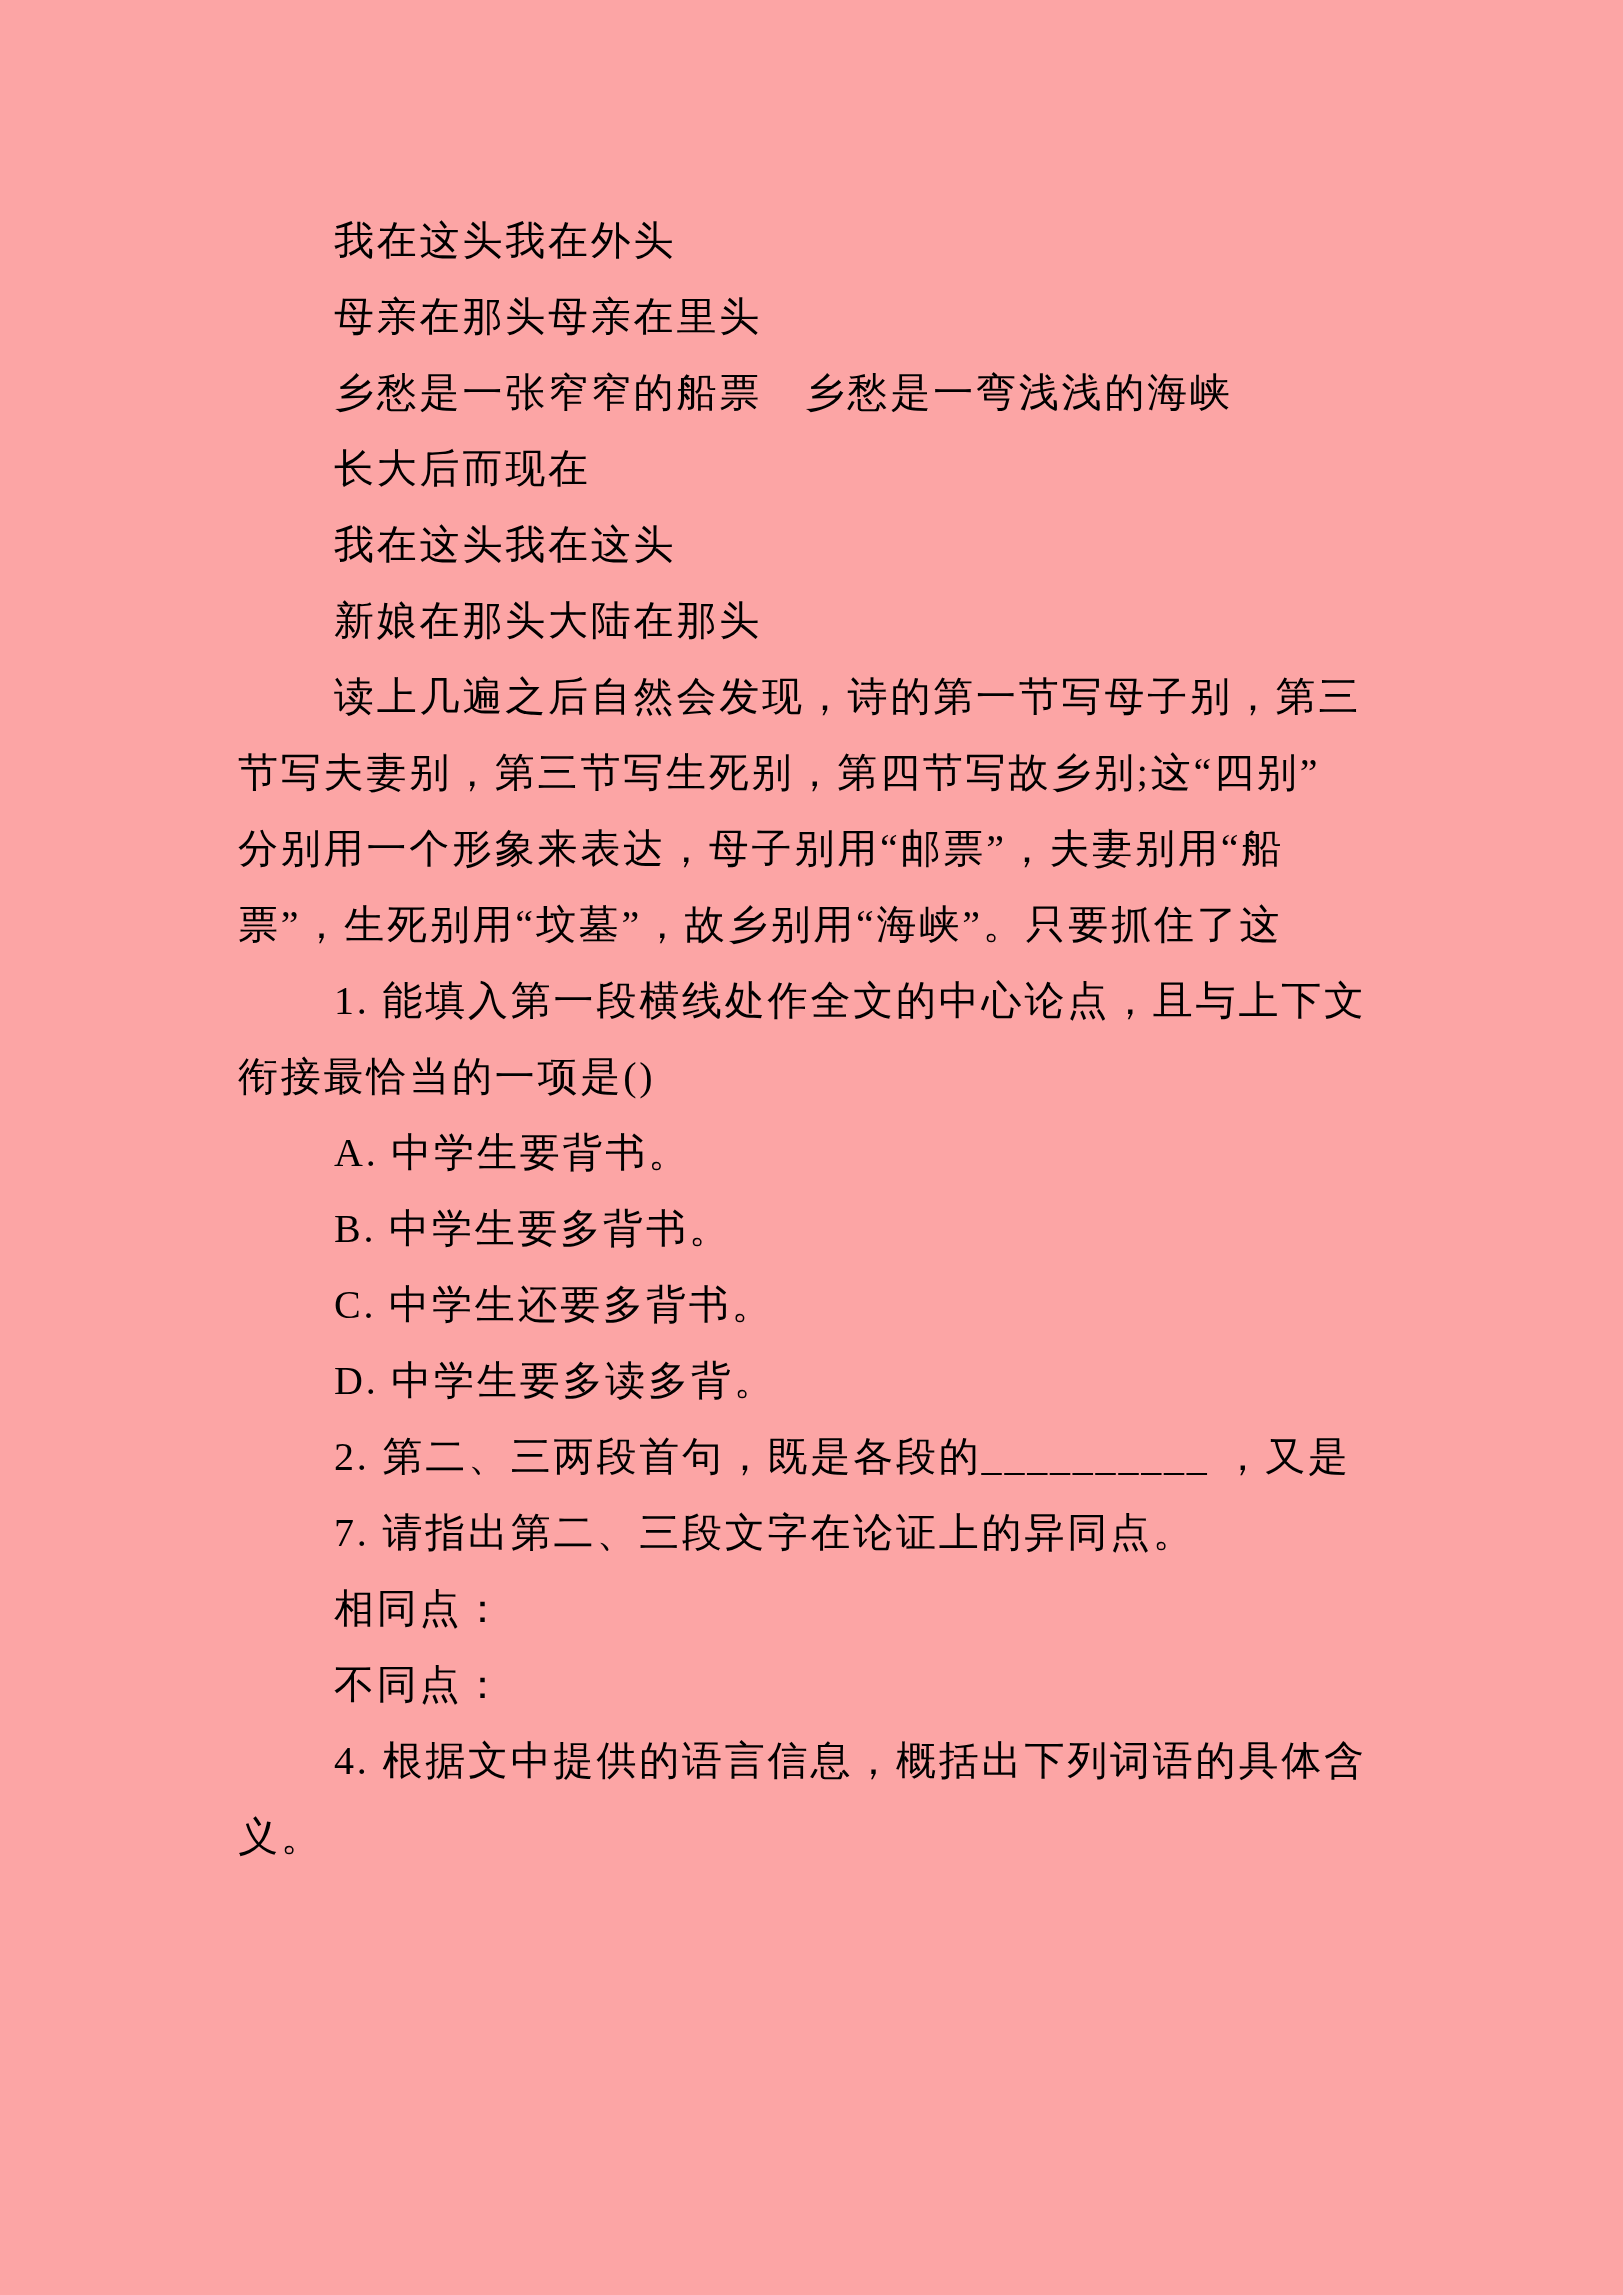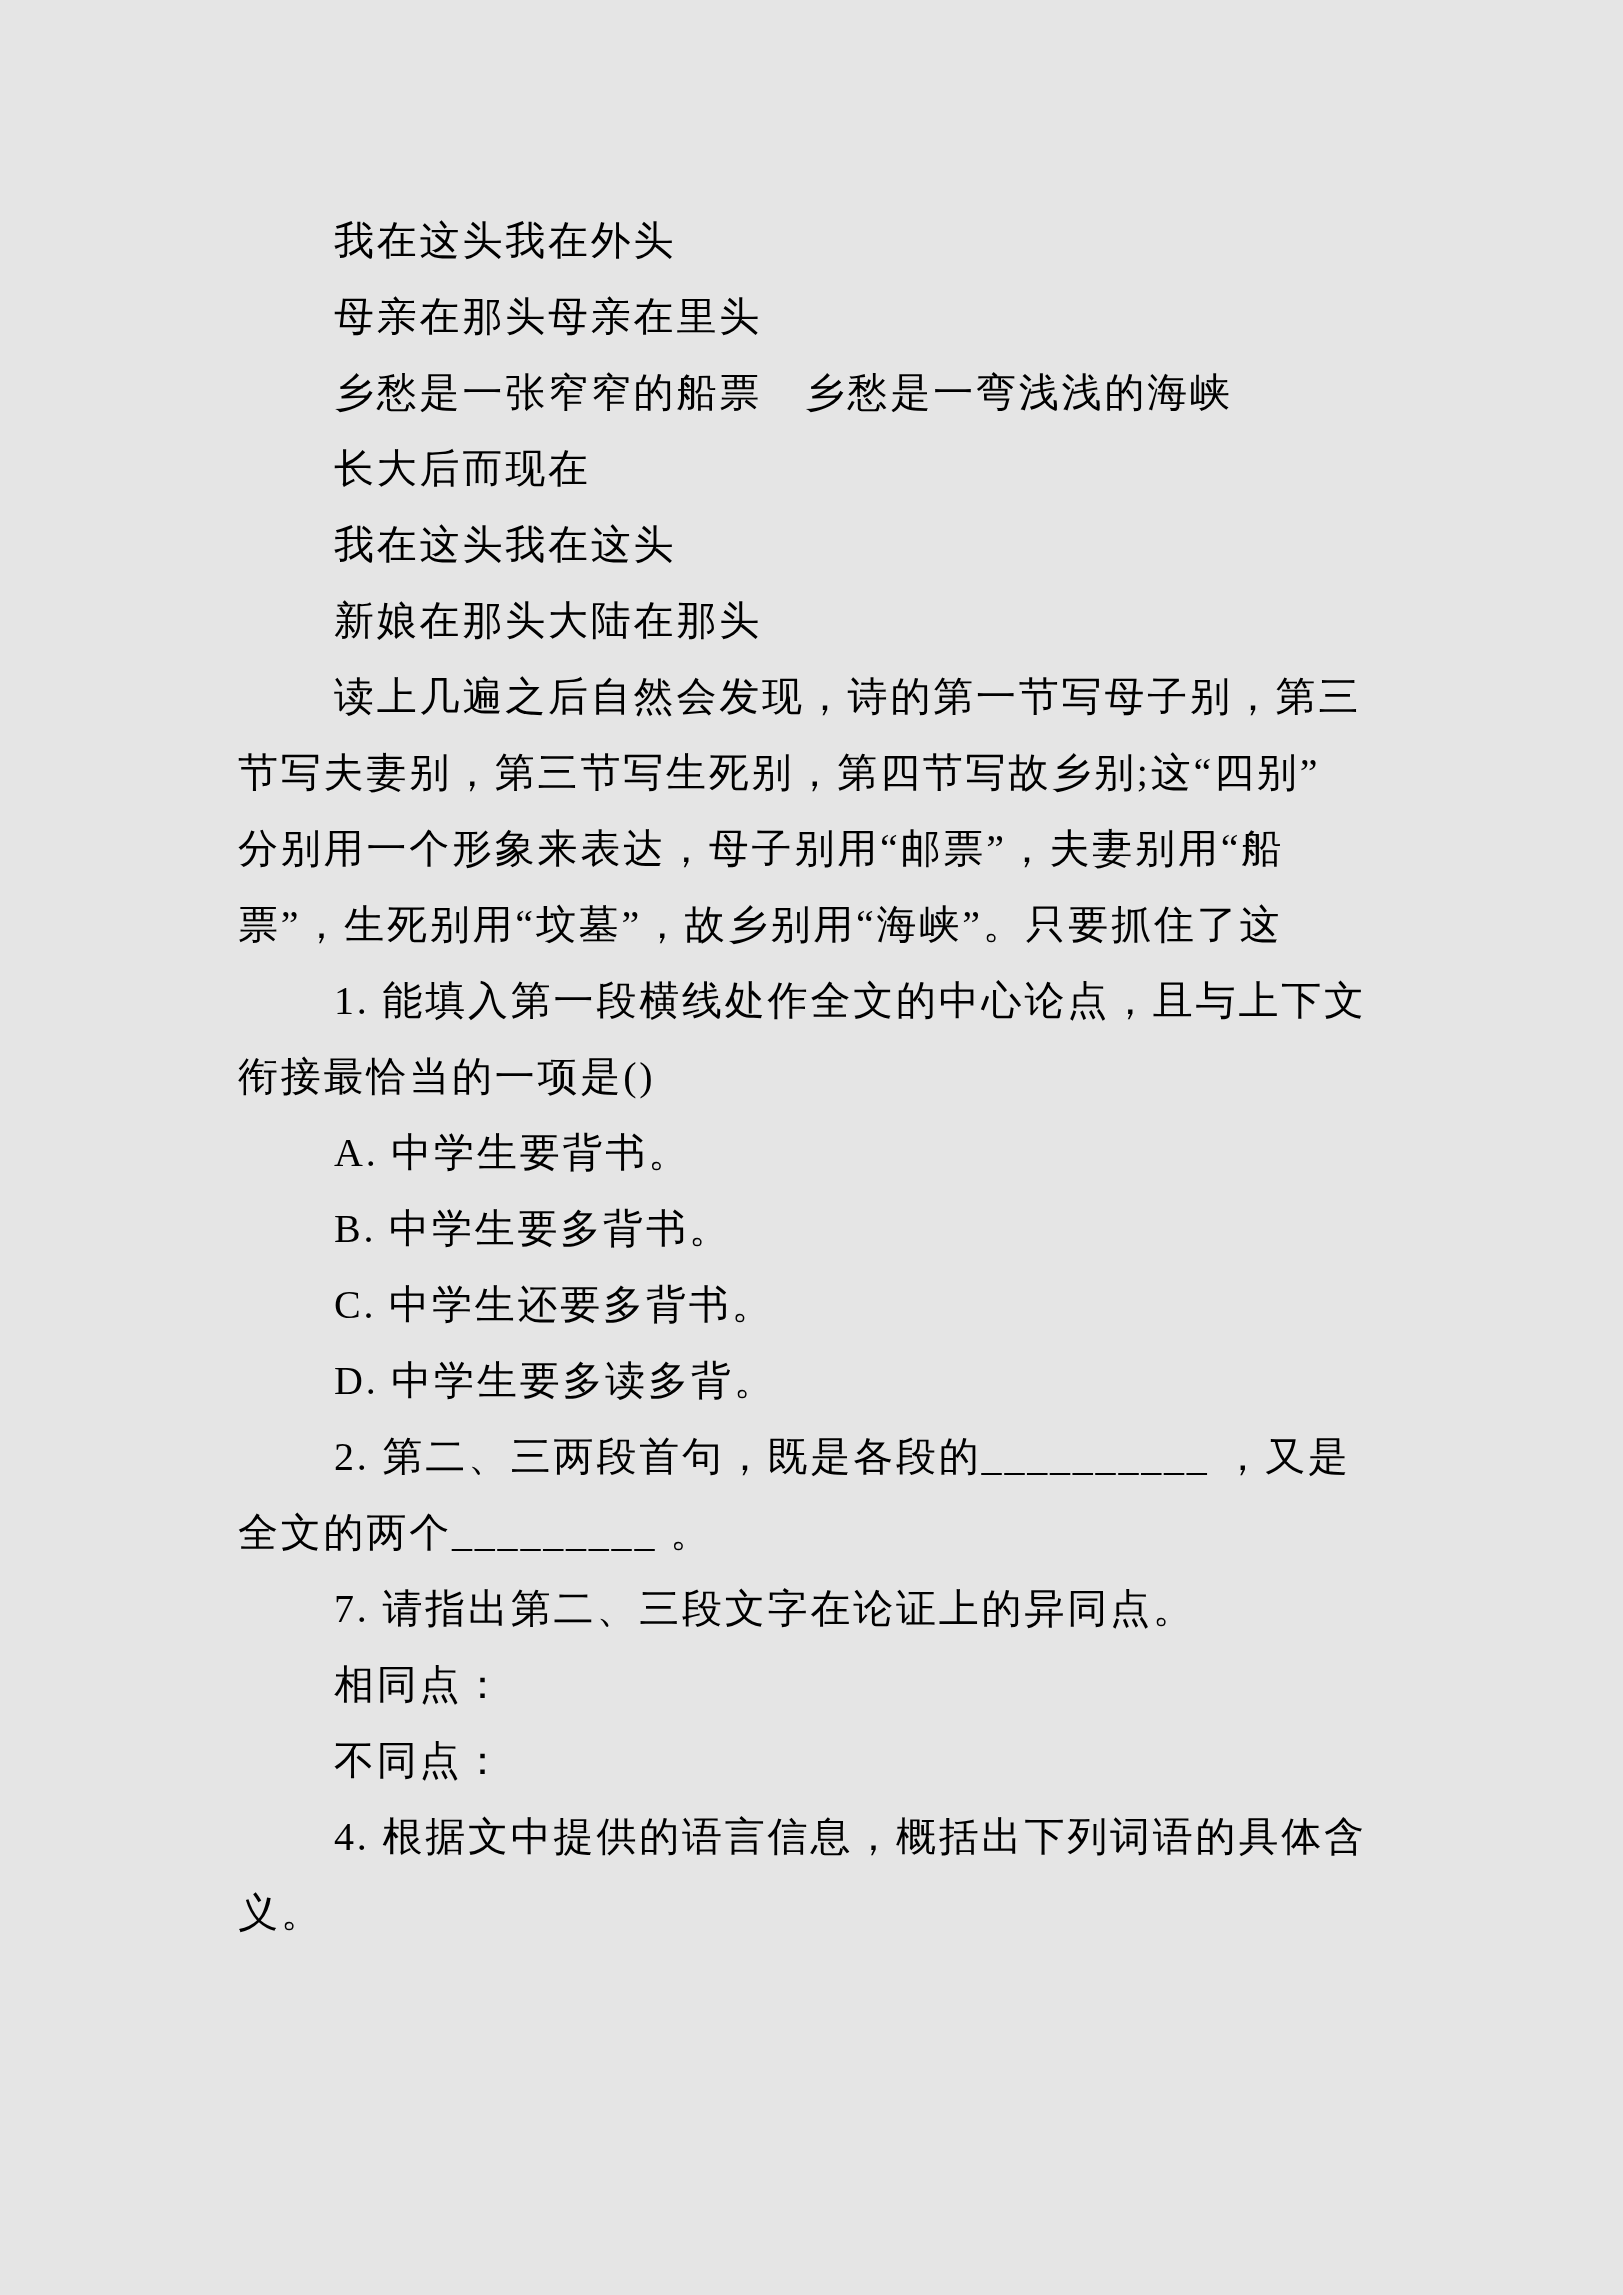--- a/index.html
+++ b/index.html
@@ -4,21 +4,21 @@
 <style>
   html, body {
     margin: 0;
     padding: 0;
     background: #ffffff;
   }
   .page {
     position: relative;
     width: 1623px;
     height: 2295px;
-    background: #e5e5e5;
+    background: #fca5a5;
     overflow: hidden;
   }
   .doc-text {
     position: absolute;
     top: 203px;
     left: 238px;
     width: 1147px;
     color: #000000;
     font-family: "Liberation Serif", "DejaVu Serif", serif;
     font-size: 40px;
@@ -49,21 +49,20 @@
       <div class="text-line">节写夫妻别，第三节写生死别，第四节写故乡别;这“四别”</div>
       <div class="text-line">分别用一个形象来表达，母子别用“邮票”，夫妻别用“船</div>
       <div class="text-line">票”，生死别用“坟墓”，故乡别用“海峡”。只要抓住了这</div>
       <div class="text-line indent">1. 能填入第一段横线处作全文的中心论点，且与上下文</div>
       <div class="text-line">衔接最恰当的一项是()</div>
       <div class="text-line indent">A. 中学生要背书。</div>
       <div class="text-line indent">B. 中学生要多背书。</div>
       <div class="text-line indent">C. 中学生还要多背书。</div>
       <div class="text-line indent">D. 中学生要多读多背。</div>
       <div class="text-line indent">2. 第二、三两段首句，既是各段的__________ ，又是</div>
-      <div class="text-line">全文的两个_________ 。</div>
       <div class="text-line indent">7. 请指出第二、三段文字在论证上的异同点。</div>
       <div class="text-line indent">相同点：</div>
       <div class="text-line indent">不同点：</div>
       <div class="text-line indent">4. 根据文中提供的语言信息，概括出下列词语的具体含</div>
       <div class="text-line">义。</div>
     </div>
 </div>
 
 
 </body></html>

